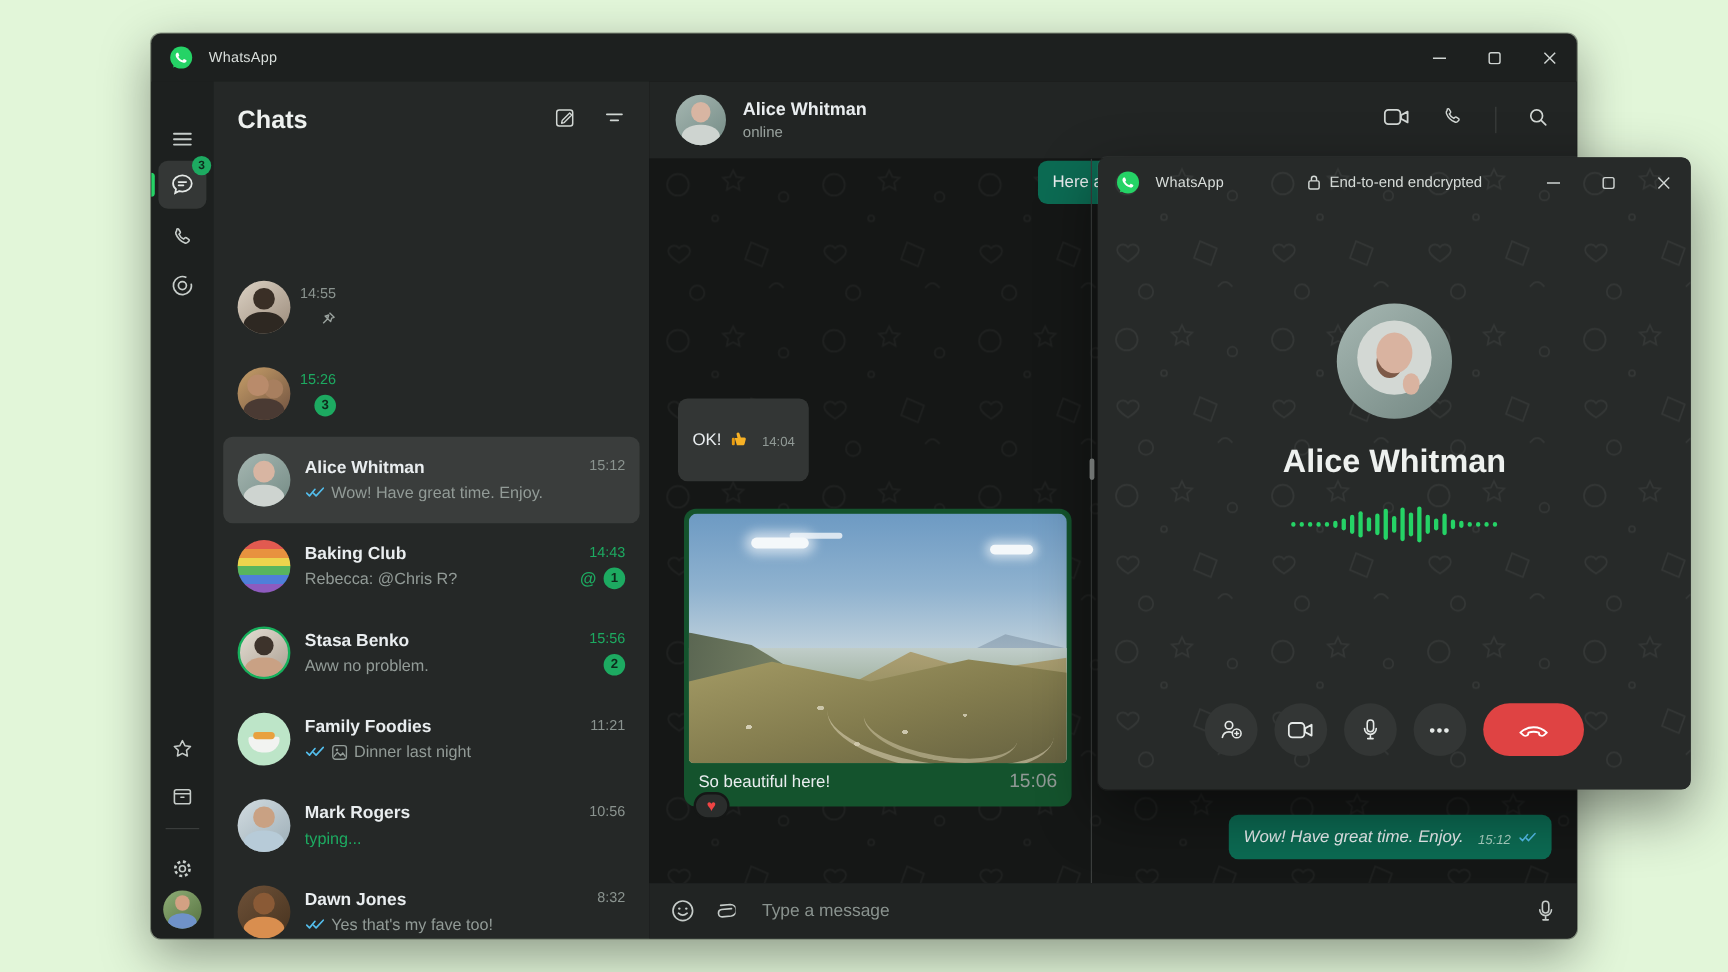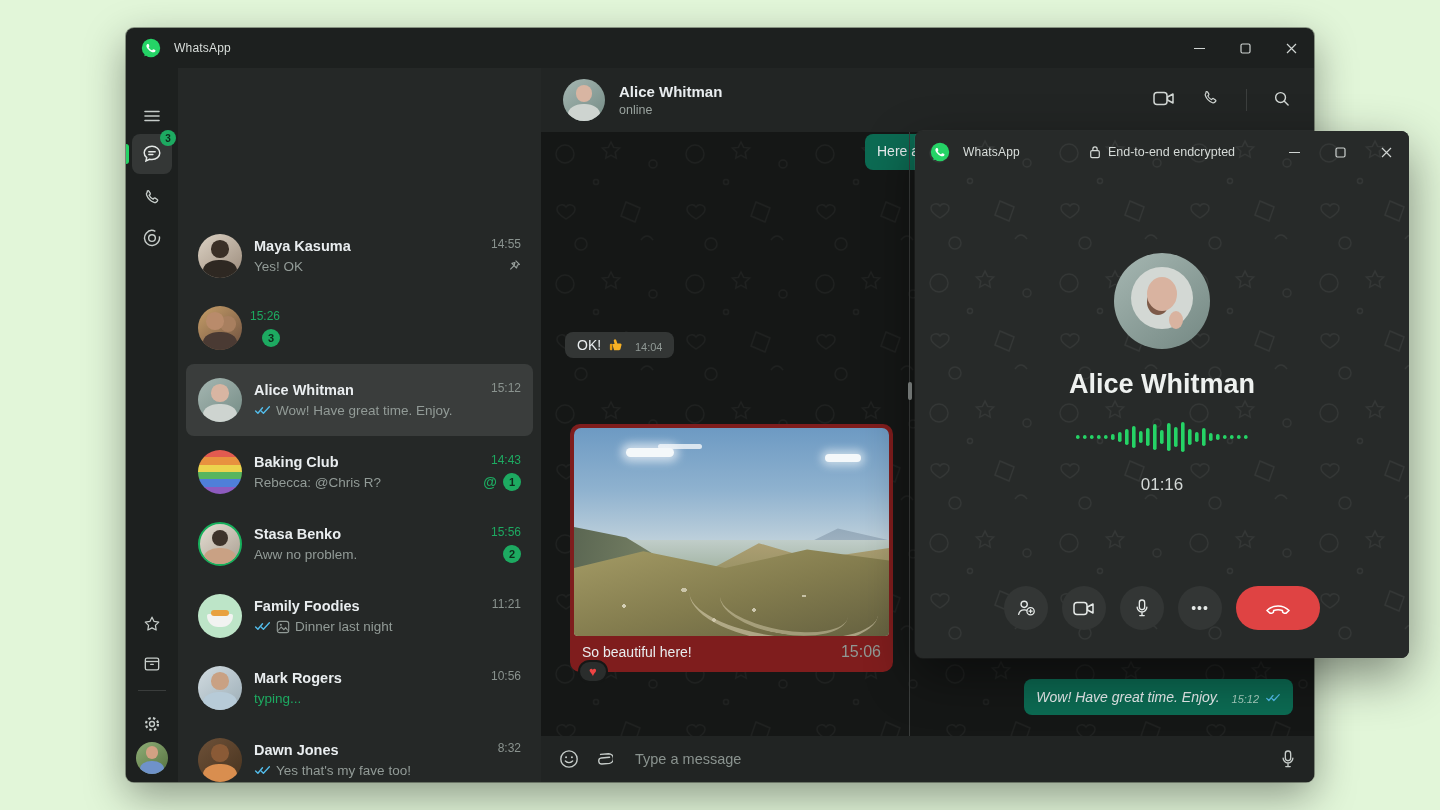--- a/index.html
+++ b/index.html
@@ -85,22 +85,22 @@
   #messages { position:absolute; top:64px; bottom:46px; left:0; right:0; overflow:hidden; }
   .doodles { position:absolute; inset:0; }
 
   .bubble { position:absolute; border-radius:8px; font-size:14px; color:#e9edef; line-height:1.3; }
   .bubble .msg-time { font-size:11px; color:#909995; margin-left:8px; vertical-align:-1px; }
   .in  { background:#333635; }
   .out { background:#0c6b53; }
   .out .msg-time { color:#a8cfc0; }
 
   #msg-clipped { left:324px; top:2px; width:290px; height:36px; padding:8px 12px; }
-  #msg-ok { left:24px; top:200px; padding:4px 12px; }
-  #msg-photo { left:29px; top:292px; width:323px; background:#7f1d1d; border-radius:10px; padding:4px; }
+  #msg-ok { left:24px; top:200px; padding:25px 12px; }
+  #msg-photo { left:29px; top:292px; width:323px; background:#14532d; border-radius:10px; padding:4px; }
   #msg-photo .caption-row { display:flex; align-items:baseline; padding:6px 8px 5px 8px; }
   #msg-photo .caption { flex:1; font-size:14px; color:#e9edef; }
   #msg-photo .caption-time { font-size:16px; color:#90999 5; color:#909995; }
   .reaction-pill { position:absolute; left:37px; top:528px; background:#2a2d2c; border:2px solid #151716; border-radius:13px; padding:2px 9px; font-size:13px; color:#ef4444; z-index:3; }
   #msg-wow { right:21px; top:547px; padding:9px 12px; white-space:nowrap;font-style:italic; }
 
   
   .photo { position:relative; width:315px; height:208px; border-radius:7px 7px 4px 4px; overflow:hidden; }
   .ph { position:absolute; }
   .ph-sky { inset:0; background:linear-gradient(180deg,#6d9ac3 0%,#8fb2cf 30%,#b9cdda 52%,#d6dfe0 68%,#c9d3cf 78%,#b9c2b4 86%); }
@@ -221,31 +221,39 @@
       <div class="sb-icon" style="top:636px">
         <svg width="20" height="20" viewBox="0 0 24 24">
             <circle cx="12" cy="12" r="7.2" fill="none" stroke="#c6ccc9" stroke-width="2.6" stroke-dasharray="3 2.7"></circle>
             <circle cx="12" cy="12" r="3" fill="none" stroke="#c6ccc9" stroke-width="1.6"></circle>
           </svg>
       </div>
       <div class="sb-avatar avatar person av-profile" style="top:674px"></div>
     </div>
 
     <div id="chats-panel">
+      <div class="cp-header">
+        <div class="cp-title">Chats</div>
+        <div class="cp-hicon">
+          <svg width="20" height="20" viewBox="0 0 24 24">
+              <rect x="3.5" y="4.5" width="16" height="16" rx="2.5" fill="none" stroke="#d2d7d4" stroke-width="1.5"></rect>
+              <path d="M9 15l7.5-7.5 2 2L11 17l-2.6.6z" fill="none" stroke="#d2d7d4" stroke-width="1.4" stroke-linejoin="round"></path>
+            </svg>
+        </div>
+        <div class="cp-hicon">
+          <svg width="18" height="18" viewBox="0 0 20 20">
+              <path d="M3 7h14M6.5 12.5h7" stroke="#d2d7d4" stroke-width="1.6" stroke-linecap="round"></path>
+            </svg>
+        </div>
+      </div>
 
       <div id="chat-list">
 
         <div class="chat-item">
           <div class="avatar av44 person av-maya"></div>
-          <div class="ci-main">
-            <div class="ci-name">Maya Kasuma</div>
-            <div class="ci-preview">
-                <span>Yes! OK</span>
-              </div>
-          </div>
           <div class="ci-right">
             <div class="ci-time">14:55</div>
             <div class="ci-meta">
                 <svg width="14" height="14" viewBox="0 0 16 16">
                   <path d="M9.8 1.8l4.4 4.4-2.3.7-1 3.4-2.8-2.8-4.3 4.3M8.1 7.5 5.6 5l3.5-1z" fill="none" stroke="#9aa29e" stroke-width="1.3" stroke-linejoin="round"></path>
                 </svg>
               </div>
           </div>
         </div>
 
@@ -566,21 +574,20 @@
         <rect x="128" y="9" width="3.6" height="18" rx="1.8"></rect>
           <rect x="135" y="14" width="3.6" height="8" rx="1.8"></rect>
         <rect x="142" y="15" width="3.6" height="6" rx="1.8"></rect>
           <rect x="149" y="16" width="3.6" height="4" rx="1.8"></rect>
         <rect x="156" y="16" width="3.6" height="4" rx="1.8"></rect>
           <rect x="163" y="16" width="3.6" height="4" rx="1.8"></rect>
         <rect x="170" y="16" width="3.6" height="4" rx="1.8"></rect>
       </g>
     </svg>
 
-    <div class="call-timer">01:16</div>
 
     <div class="call-controls">
       <div class="cc-btn">
         <svg width="22" height="22" viewBox="0 0 24 24">
             <circle cx="10" cy="8" r="3.4" fill="none" stroke="#e5e9e7" stroke-width="1.5"></circle>
             <path d="M4 19c.6-3.2 3-5 6-5s5.4 1.8 6 5" fill="none" stroke="#e5e9e7" stroke-width="1.5" stroke-linecap="round"></path>
             <circle cx="17" cy="15.5" r="4" fill="#333635" stroke="#e5e9e7" stroke-width="1.4"></circle>
             <path d="M17 13.8v3.4M15.3 15.5h3.4" stroke="#e5e9e7" stroke-width="1.3" stroke-linecap="round"></path>
           </svg>
       </div>

